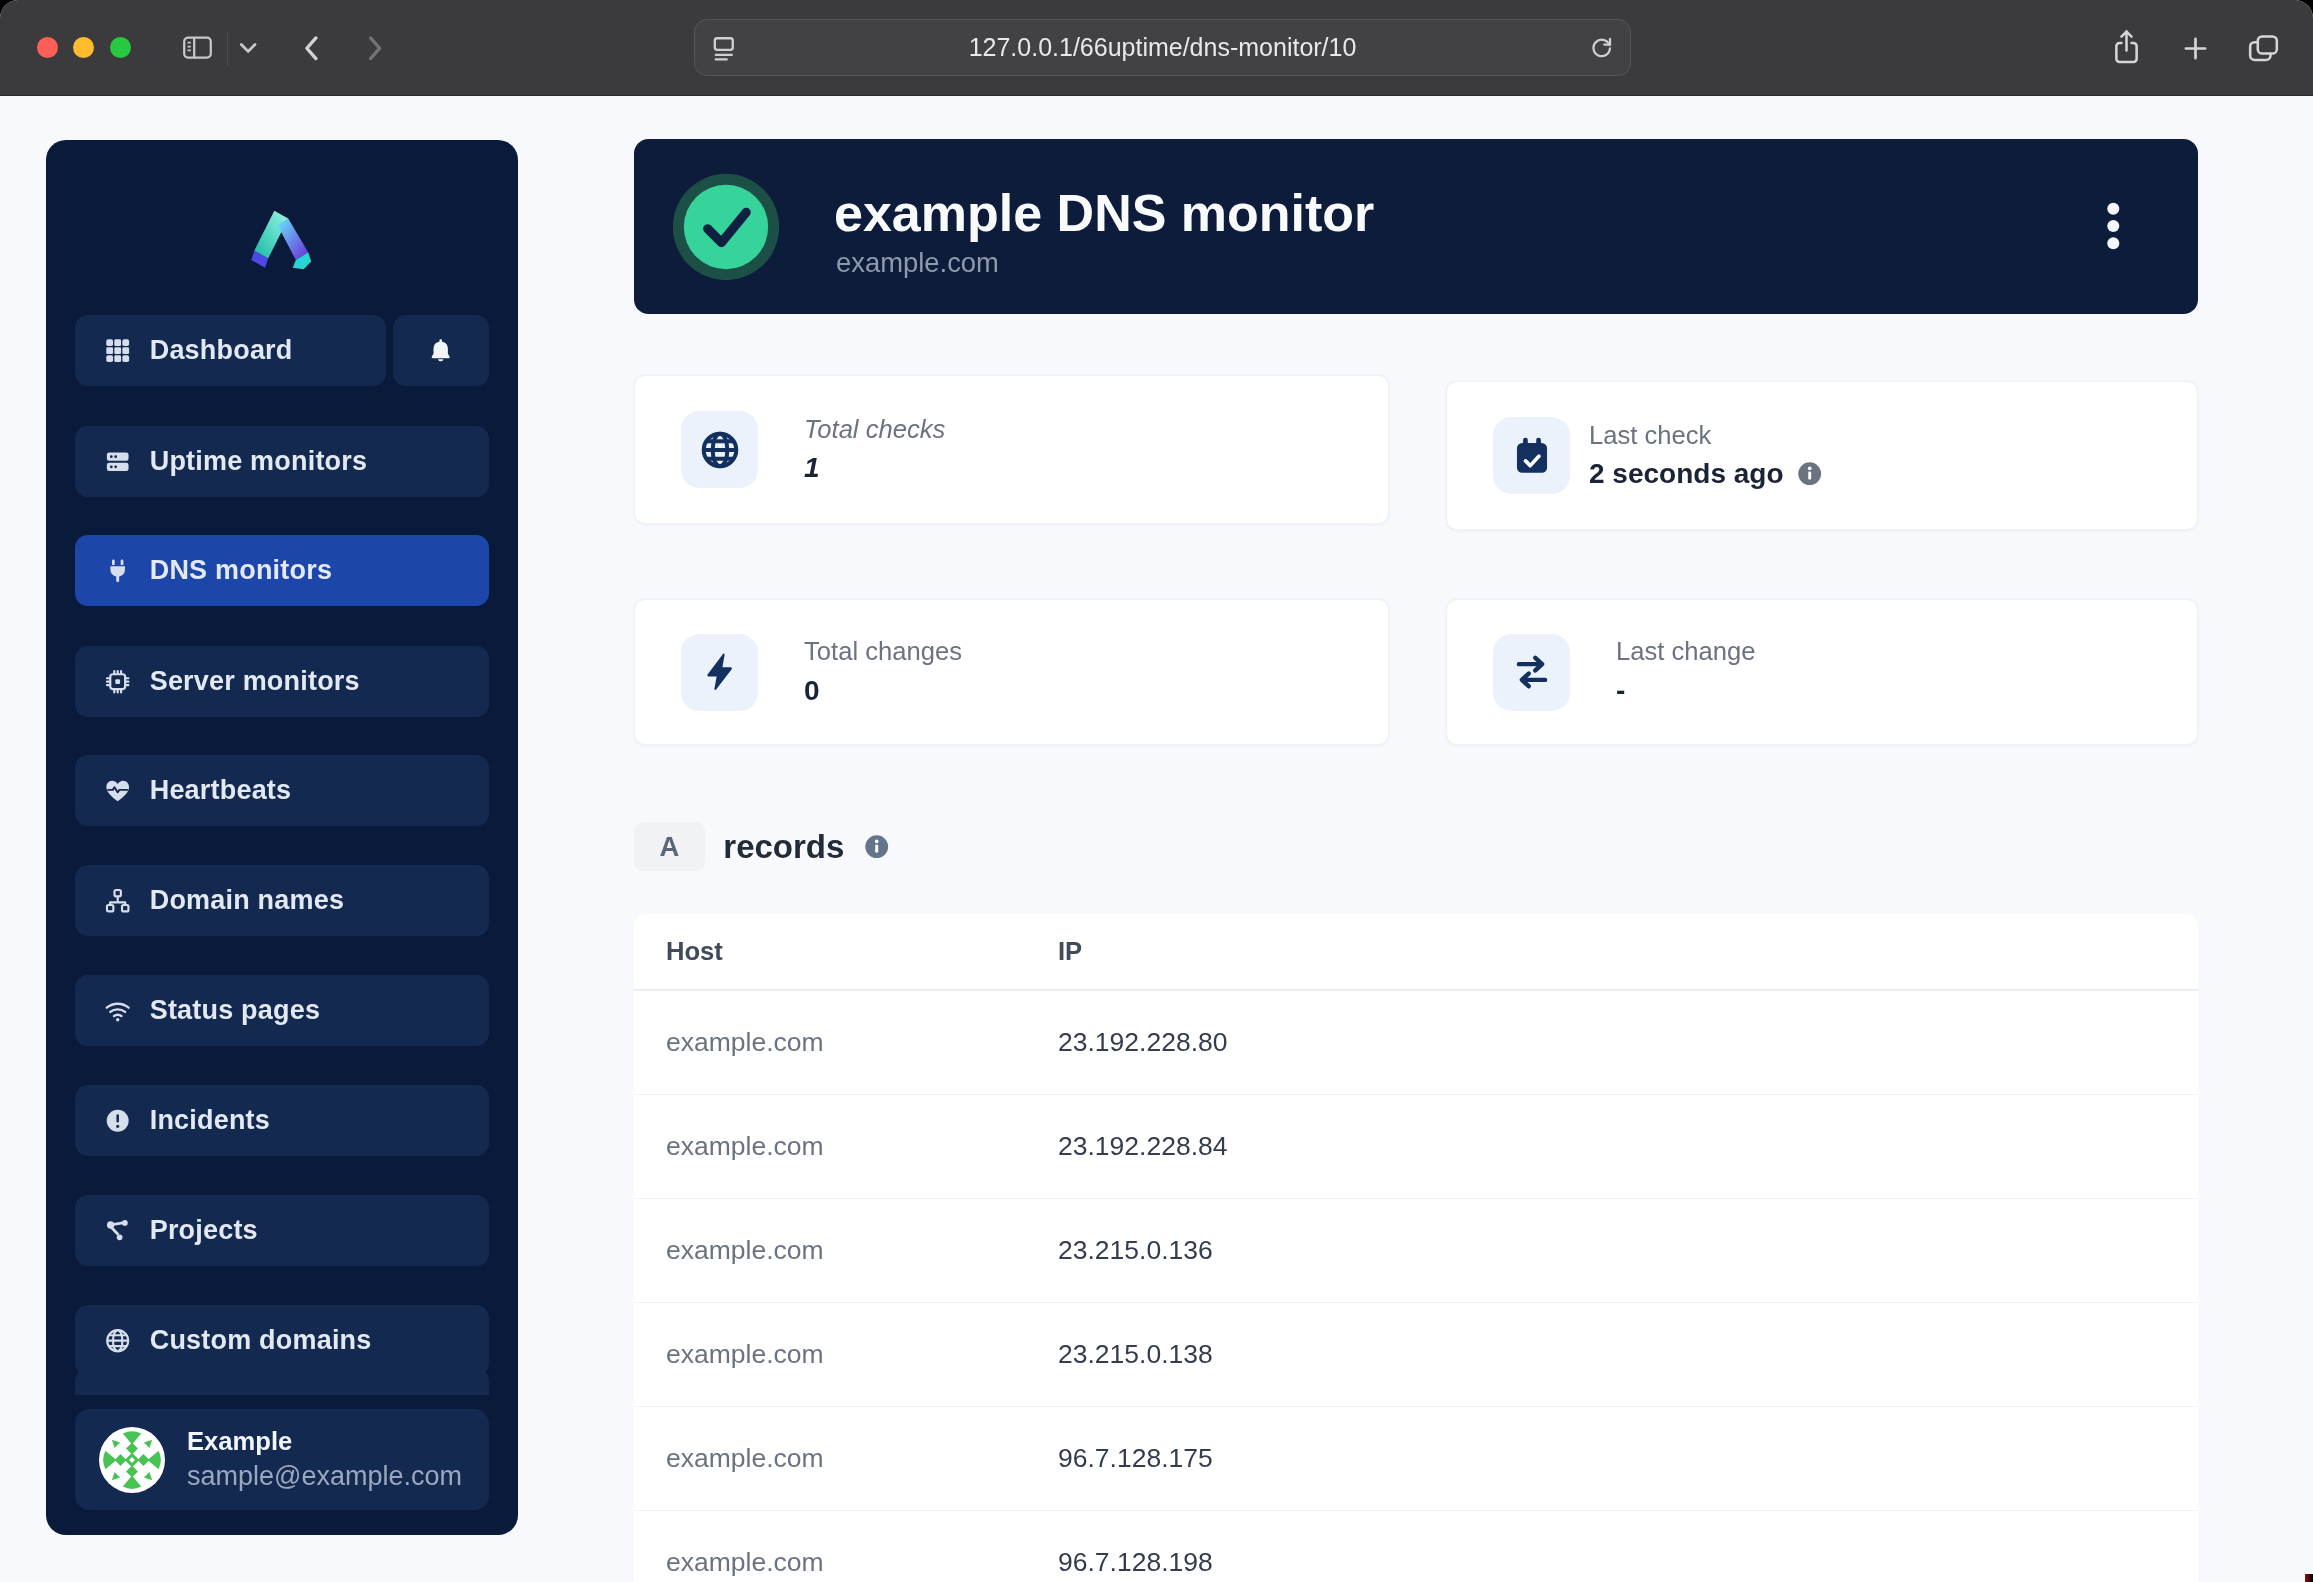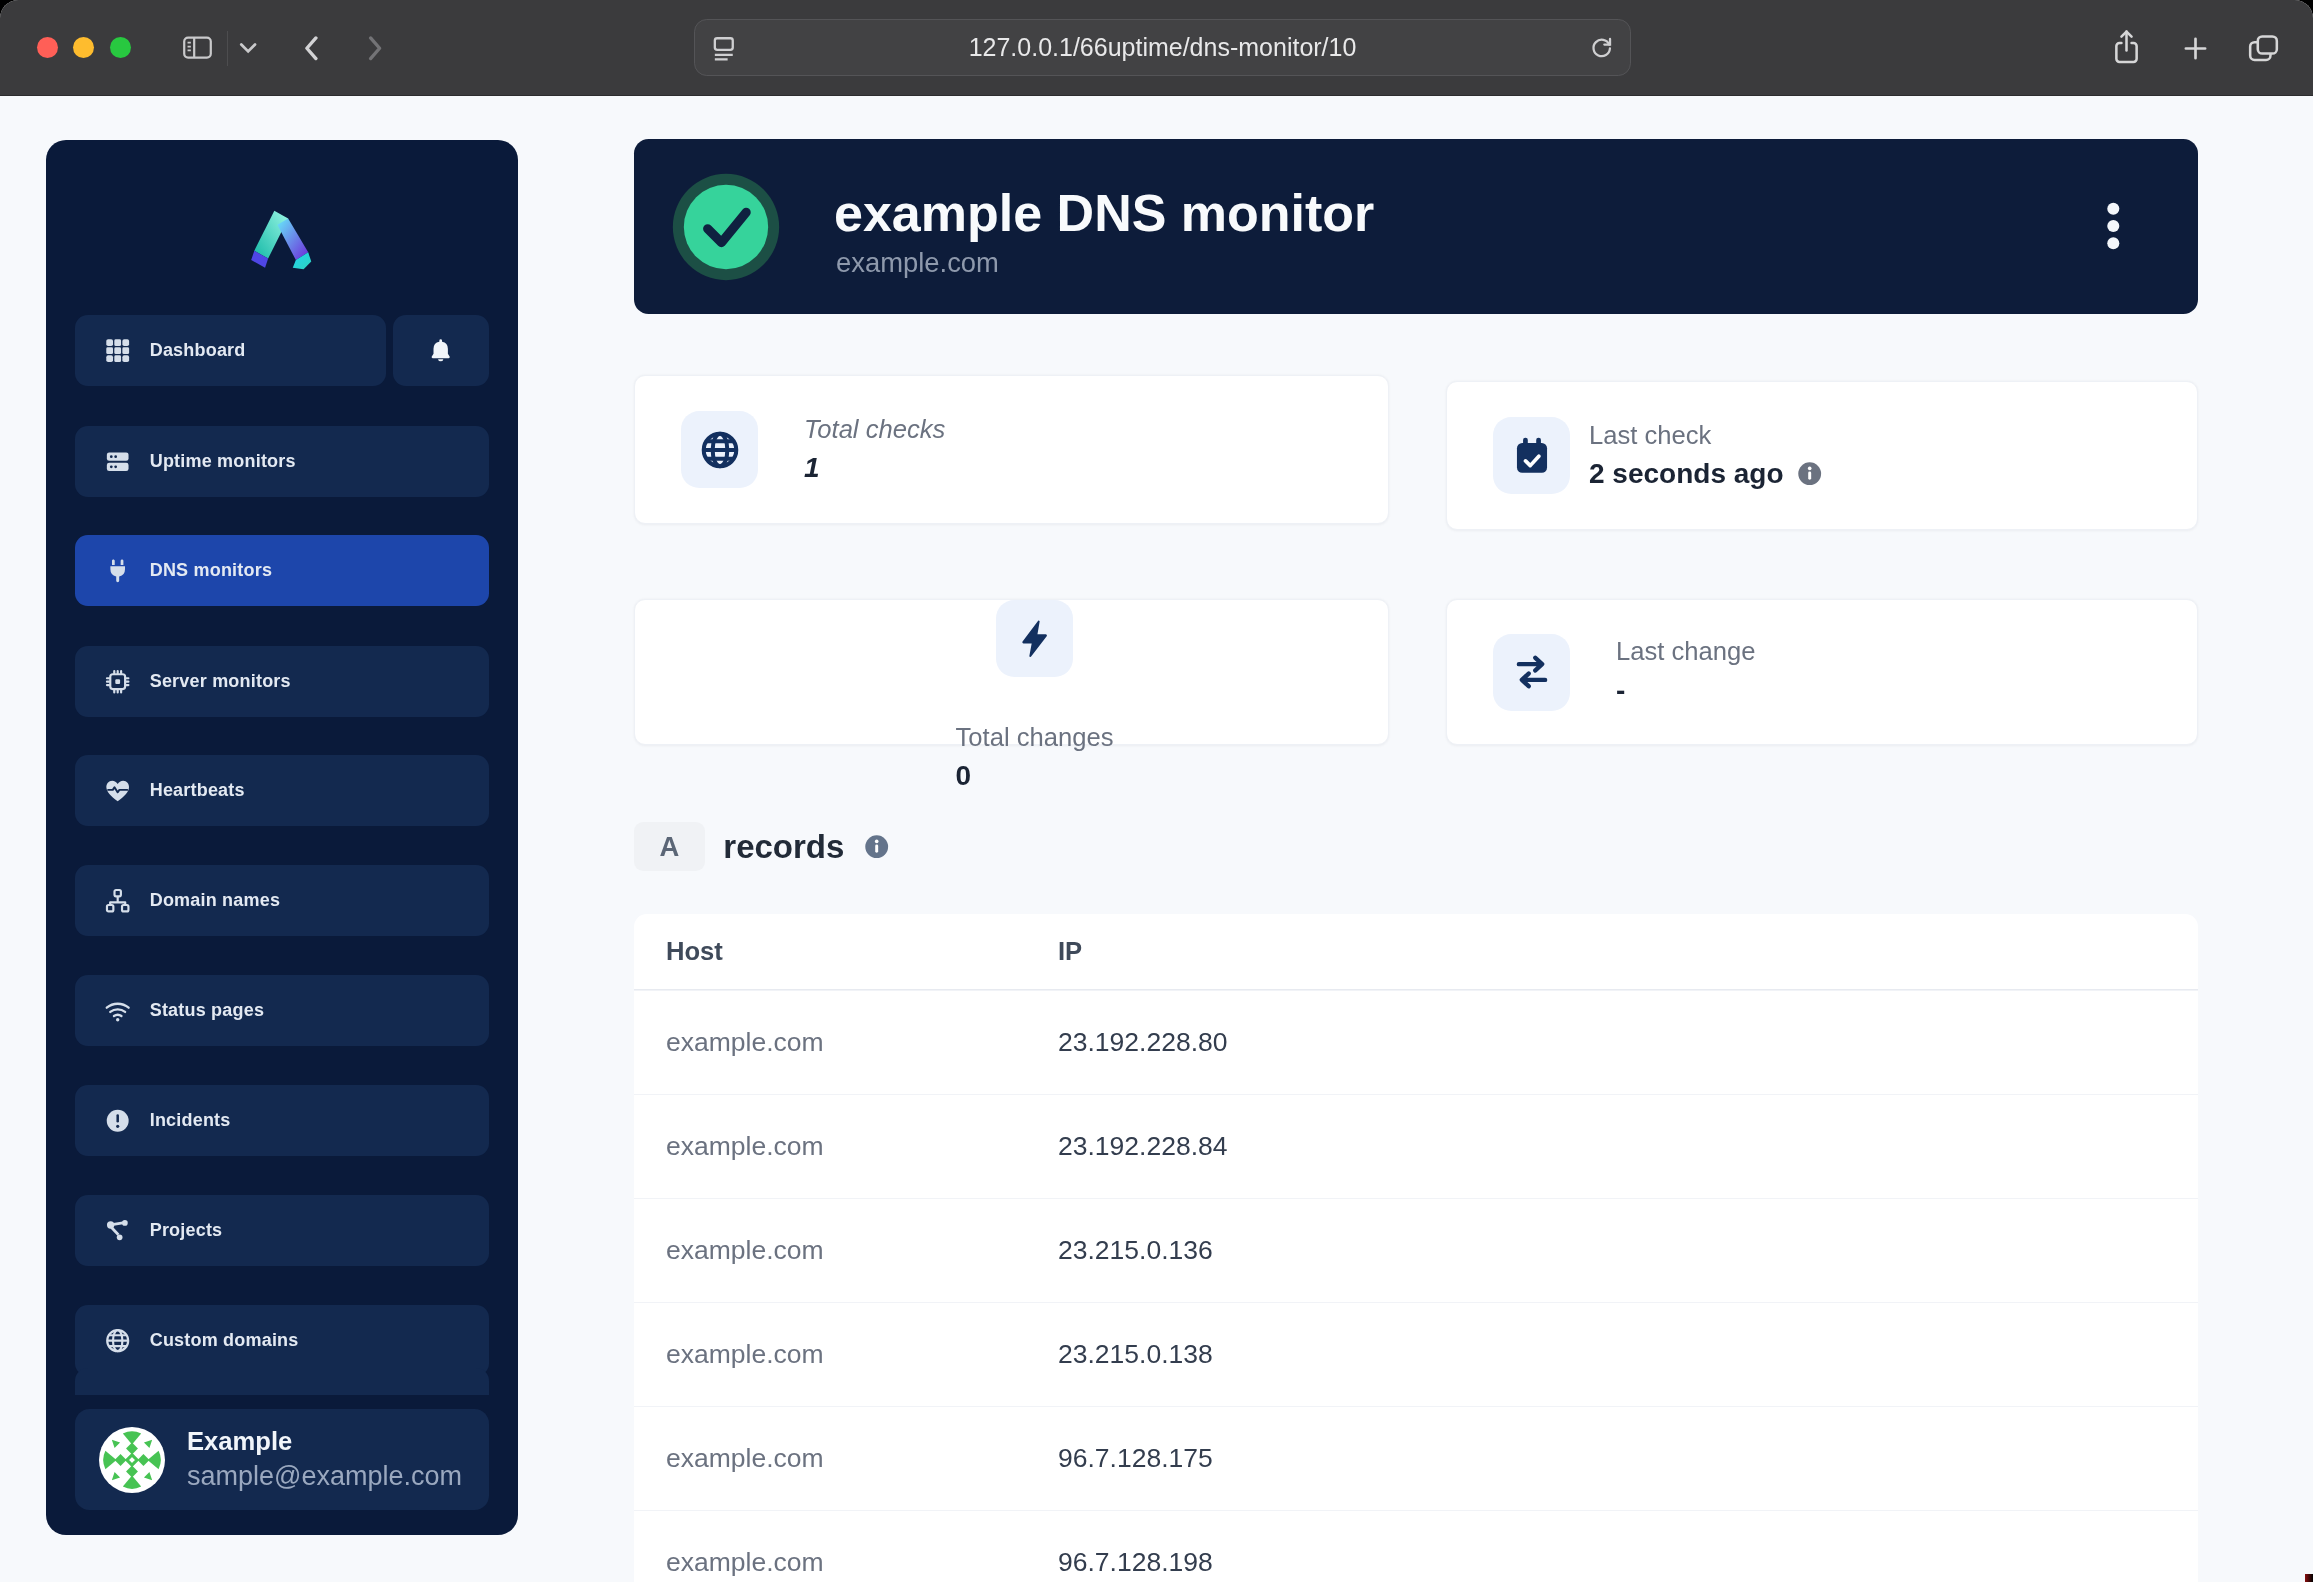--- a/index.html
+++ b/index.html
@@ -21,21 +21,21 @@
   
   .page { position:absolute; left:0; top:96px; width:2314px; height:1487px; background:#f7f9fc; }
 
   
   .sidebar { position:absolute; left:46px; top:44px; width:472px; height:1395px; background:#0a1a3a; border-radius:20px; overflow:hidden; }
   .logo { position:absolute; left:0; top:60px; width:472px; display:flex; justify-content:center; }
   .nav { position:absolute; left:29px; top:175px; width:414px; }
   .nav-item { position:absolute; left:0; width:414px; height:71px; border-radius:12.8px; background:#13294f; --item-bg:#13294f;
     display:flex; align-items:center; padding-left:29px; gap:18.3px; cursor:pointer; }
   .nav-item.active { background:#1d46ab; --item-bg:#1d46ab; }
-  .nav-item .lbl { color:#e3e9f2; font-size:18px; font-weight:600; letter-spacing:0.2px; }
+  .nav-item .lbl { color:#e3e9f2; font-size:27px; font-weight:600; letter-spacing:0.2px; }
   .nav-icon { width:27.4px; height:27.4px; color:#d5deea; flex:0 0 27.4px; }
   .dash-row { position:absolute; left:0; top:0; width:414px; display:flex; gap:7.3px; }
   .dash-row .nav-item { position:relative; width:311px; }
   .bell-btn { position:relative; width:96px; height:71px; border-radius:12.8px; background:#13294f; display:flex; align-items:center; justify-content:center; cursor:pointer; }
   .sliver { position:absolute; left:29px; top:1228px; width:414px; height:27.4px; border-radius:12.8px 12.8px 0 0; background:#13294f; }
   .profile { position:absolute; left:29px; top:1269px; width:414px; height:101px; border-radius:14.6px; background:#13294f;
     display:flex; align-items:center; padding-left:24px; gap:22px; cursor:pointer; }
   .profile .nm { color:#f1f5fa; font-size:25.6px; font-weight:700; margin-bottom:5.5px; }
   .profile .em { color:#9aa8bf; font-size:27px; }
 
@@ -356,21 +356,21 @@
             <svg viewBox="0 0 24 24" width="27.4" height="27.4">
                 <circle cx="12" cy="12" r="10" fill="#6b7280"></circle>
                 <circle cx="12" cy="7.4" r="1.6" fill="#fff"></circle>
                 <rect x="10.7" y="10" width="2.6" height="7.4" rx="1.3" fill="#fff"></rect>
               </svg>
           </span>
         </div>
       </div>
     </section>
 
-    <section class="stat-card" style="left:634px; top:503px; height:146px;flex-direction:column;">
+    <section class="stat-card" style="left:634px; top:503px; height:146px;">
       <div class="tile">
         <svg viewBox="0 0 24 24" fill="currentColor">
             <path d="M13.6 1.8 4.9 13.4a.7.7 0 0 0 .56 1.12h4.64l-1.3 7.1a.55.55 0 0 0 .98.44l8.9-11.66a.7.7 0 0 0-.56-1.12h-4.72l1.18-6.9a.56.56 0 0 0-1-.58z"></path>
           </svg>
       </div>
       <div>
         <div class="stat-lbl">Total changes</div>
         <div class="stat-val">0</div>
       </div>
     </section>

